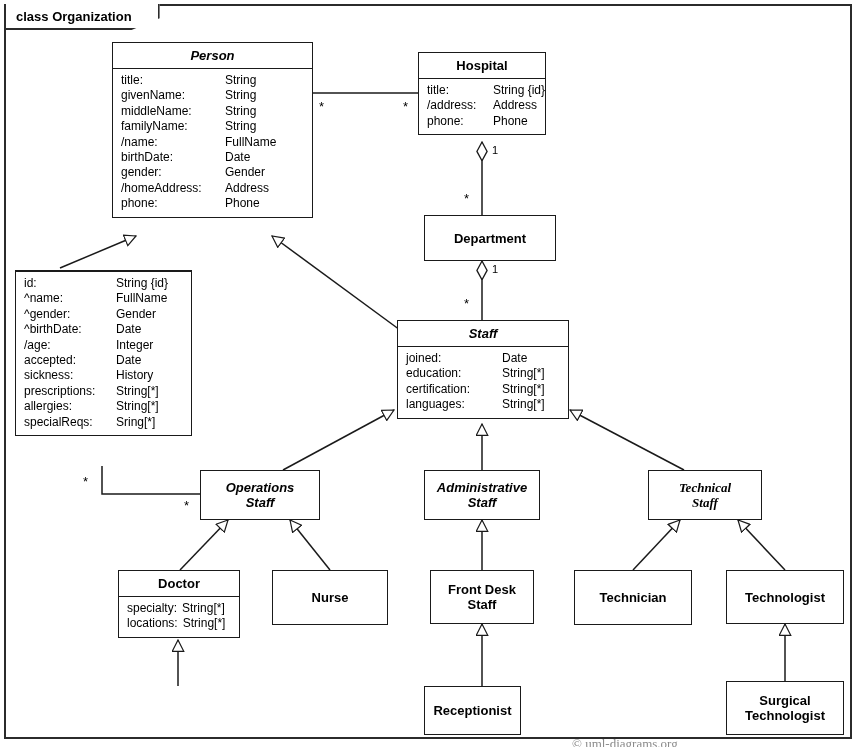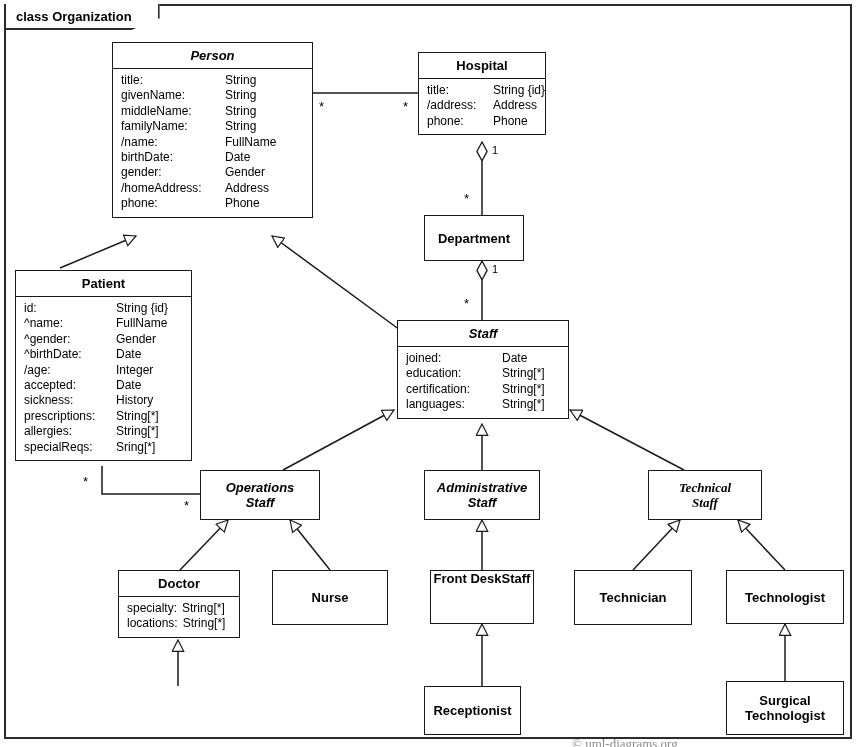--- a/index.html
+++ b/index.html
@@ -244,26 +244,25 @@
           <span class="a-name">/address:</span>
           <span class="a-type">Address</span>
         </div>
       <div class="attr">
           <span class="a-name">phone:</span>
           <span class="a-type">Phone</span>
         </div>
     </div>
   </div>
 
-  <div class="cls" style="left:424px; top:215px; width:100px; height:46px; display:flex; align-items:center; justify-content:center;">
+  <div class="cls" style="left:424px; top:215px; width:132px; height:46px; display:flex; align-items:center; justify-content:center;">
     <div class="name" style="padding:0;">Department</div>
   </div>
 
   <div class="cls" style="left:15px; top:270px; width:177px;">
-    <div class="name">Patient</div>
     <div class="divider attrs cols-patient">
       <div class="attr">
           <span class="a-name">id:</span>
           <span class="a-type">String {id}</span>
         </div>
       <div class="attr">
           <span class="a-name">^name:</span>
           <span class="a-type">FullName</span>
         </div>
       <div class="attr">
@@ -349,21 +348,21 @@
           <span class="a-name">locations:</span>
           <span class="a-type">String[*]</span>
         </div>
     </div>
   </div>
 
   <div class="cls" style="left:272px; top:570px; width:116px; height:55px; display:flex; align-items:center; justify-content:center;">
     <div class="name" style="padding:0;">Nurse</div>
   </div>
 
-  <div class="cls" style="left:430px; top:570px; width:104px; height:54px; display:flex; flex-direction:row; justify-content:center;">
+  <div class="cls" style="left:430px; top:570px; width:104px; height:54px; display:flex; flex-direction:column; justify-content:center;">
     <div class="name" style="padding:0;">Front Desk</div>
     <div class="name" style="padding:0;">Staff</div>
   </div>
 
   <div class="cls" style="left:574px; top:570px; width:118px; height:55px; display:flex; align-items:center; justify-content:center;">
     <div class="name" style="padding:0;">Technician</div>
   </div>
 
   <div class="cls" style="left:726px; top:570px; width:118px; height:54px; display:flex; align-items:center; justify-content:center;">
     <div class="name" style="padding:0;">Technologist</div>

